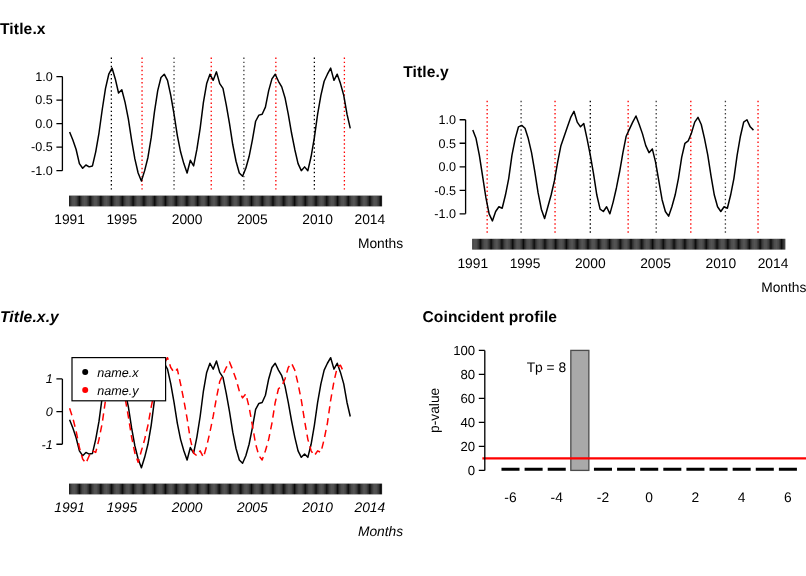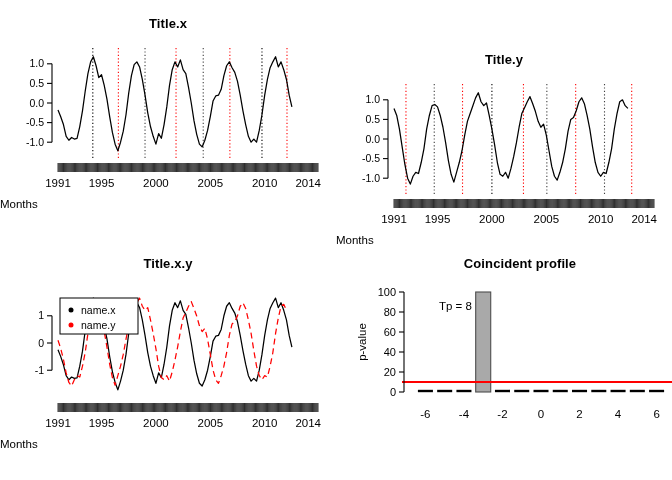--- a/index.html
+++ b/index.html
@@ -1,31 +1,31 @@
 <!DOCTYPE html>
 <html><head>
 <meta charset="utf-8">
 <style>
   html,body{margin:0;padding:0;background:#ffffff;}
   body{width:672px;height:480px;font-family:"Liberation Sans",sans-serif;color:#000;overflow:hidden;}
   .figure{position:relative;width:672px;height:480px;}
   .panel{position:absolute;width:336px;height:240px;}
   .p-tl{left:0;top:0;}
   .p-tr{left:336px;top:0;margin-top:36px;}
-  .p-bl{left:0;top:240px;}
+  .p-bl{left:0;top:240px;font-style:italic;}
   .p-br{left:352px;top:240px;}
 
   .panel-title{
     position:absolute;left:0;right:0;top:16px;
-    text-align:center;font-weight:bold;font-size:13px;
+    text-align:left;font-weight:bold;font-size:13px;
     letter-spacing:.1px;
   }
   .axis-title{
     position:absolute;left:0;right:0;
-    text-align:left;font-size:11.5px;
+    text-align:right;font-size:11.5px;
   }
   .plot-svg{display:block;}
   svg text{font-family:"Liberation Sans",sans-serif;fill:#000;}
 </style>
 </head>
 <body>
 
 <div class="figure">
 
   <div class="panel p-tl">

